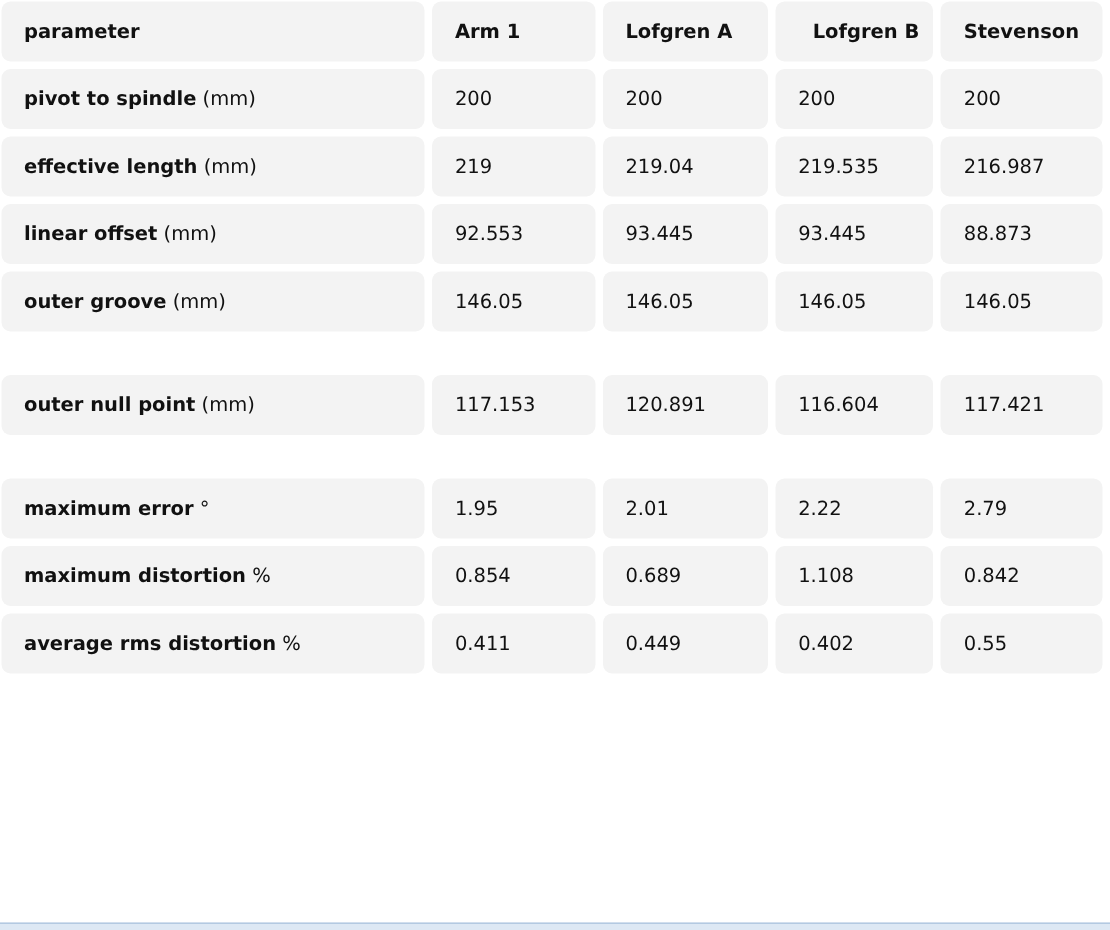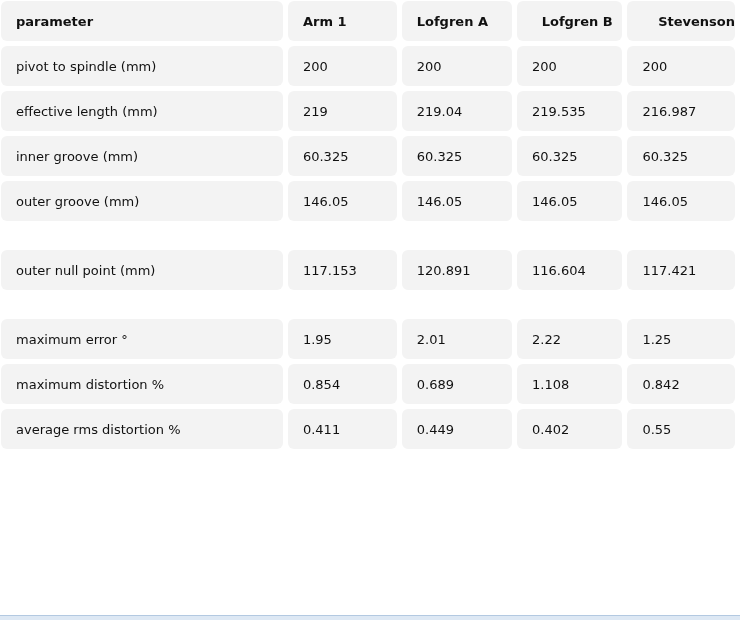--- a/index.html
+++ b/index.html
@@ -25,27 +25,27 @@
     background: #f3f3f3;
     border-radius: 6px;
     height: 40px;
     padding: 0 0 0 15px;
     text-align: left;
     vertical-align: middle;
     white-space: nowrap;
     font-weight: normal;
   }
   th { font-weight: bold; }
-  td.label b { font-weight: normal; }
+  td.label b { font-weight: bold; }
   td.label .unit { font-weight: normal; }
   .c0 { width: 270px; }
   .c1 { width: 95px; }
   .c2 { width: 96px; }
   .c3 { width: 91px; text-align: center; }
-  .c4 { width: 93px; text-align: right; }
+  .c4 { width: 93px; }
   tr.spacer td { background: transparent; height: 19px; }
   .status-bar {
     position: absolute;
     left: 0; top: 615px;
     width: 740px; height: 5px;
     background: #dde8f4;
     border-top: 1px solid #b3c9e1;
   }
 </style>
 </head>
@@ -71,25 +71,25 @@
         <td>200</td>
       </tr>
       <tr>
         <td class="label"><b>effective length</b> <span class="unit">(mm)</span></td>
         <td>219</td>
         <td>219.04</td>
         <td>219.535</td>
         <td>216.987</td>
       </tr>
       <tr>
-        <td class="label"><b>inner groove</b> <span class="unit">(mm)</span></td>
-        <td>60.325</td>
-        <td>60.325</td>
-        <td>60.325</td>
-        <td>60.325</td>
+        <td class="label"><b>linear offset</b> <span class="unit">(mm)</span></td>
+        <td>92.553</td>
+        <td>93.445</td>
+        <td>93.445</td>
+        <td>88.873</td>
       </tr>
       <tr>
         <td class="label"><b>outer groove</b> <span class="unit">(mm)</span></td>
         <td>146.05</td>
         <td>146.05</td>
         <td>146.05</td>
         <td>146.05</td>
       </tr>
       <tr class="spacer">
         <td colspan="5"></td>
@@ -102,21 +102,21 @@
         <td>117.421</td>
       </tr>
       <tr class="spacer">
         <td colspan="5"></td>
       </tr>
       <tr>
         <td class="label"><b>maximum error</b> <span class="unit">°</span></td>
         <td>1.95</td>
         <td>2.01</td>
         <td>2.22</td>
-        <td>1.25</td>
+        <td>2.79</td>
       </tr>
       <tr>
         <td class="label"><b>maximum distortion</b> <span class="unit">%</span></td>
         <td>0.854</td>
         <td>0.689</td>
         <td>1.108</td>
         <td>0.842</td>
       </tr>
       <tr>
         <td class="label"><b>average rms distortion</b> <span class="unit">%</span></td>

